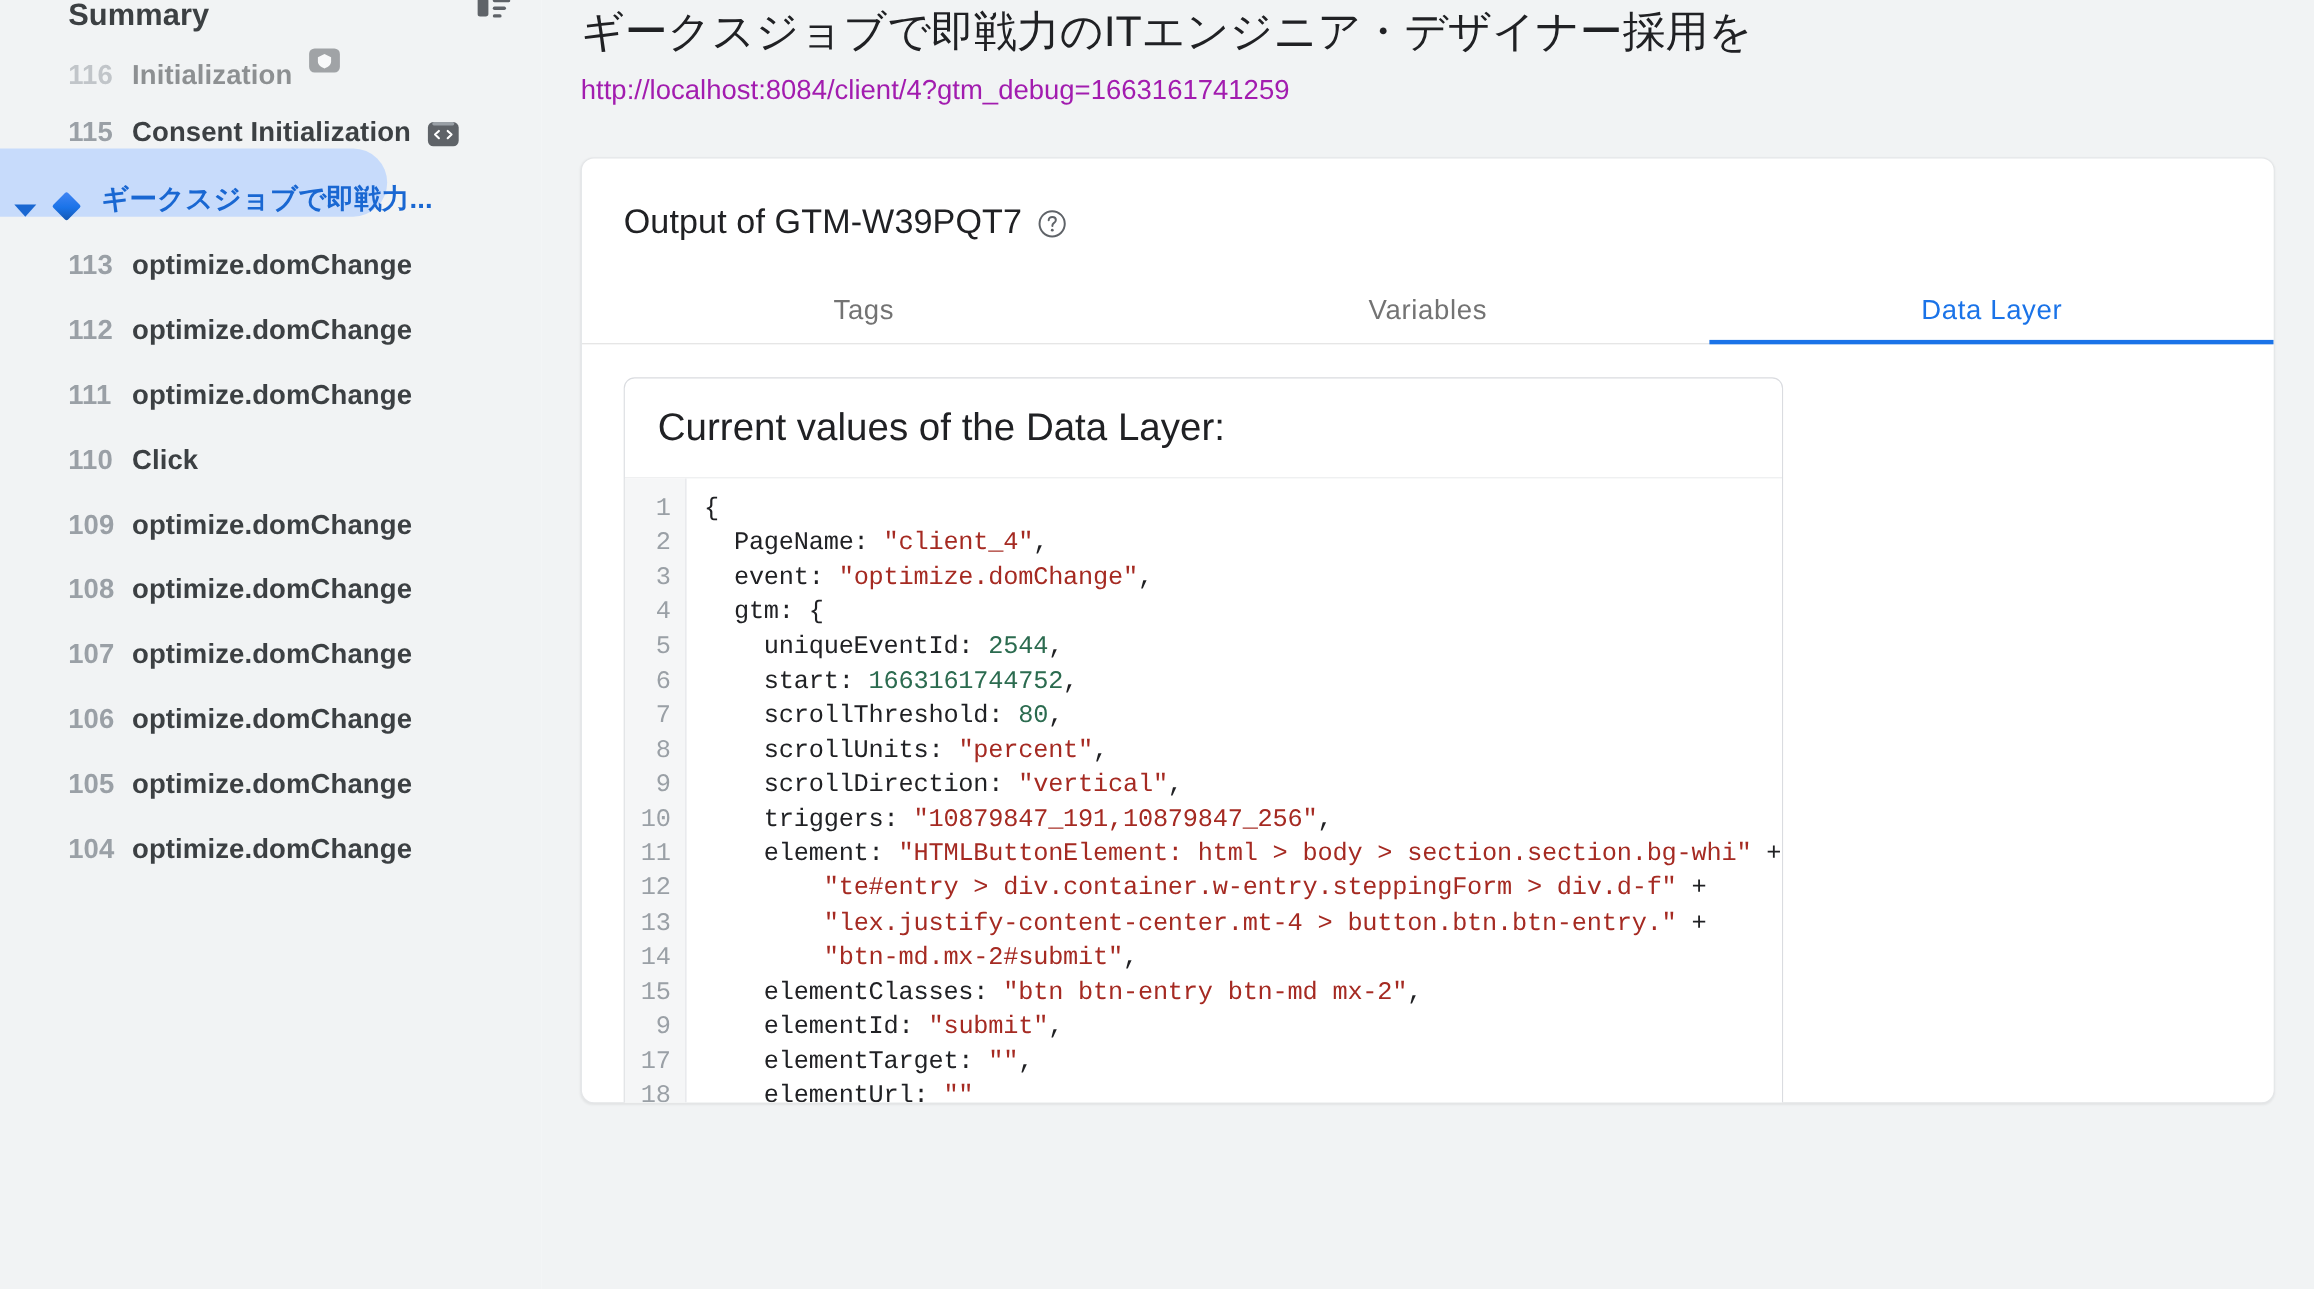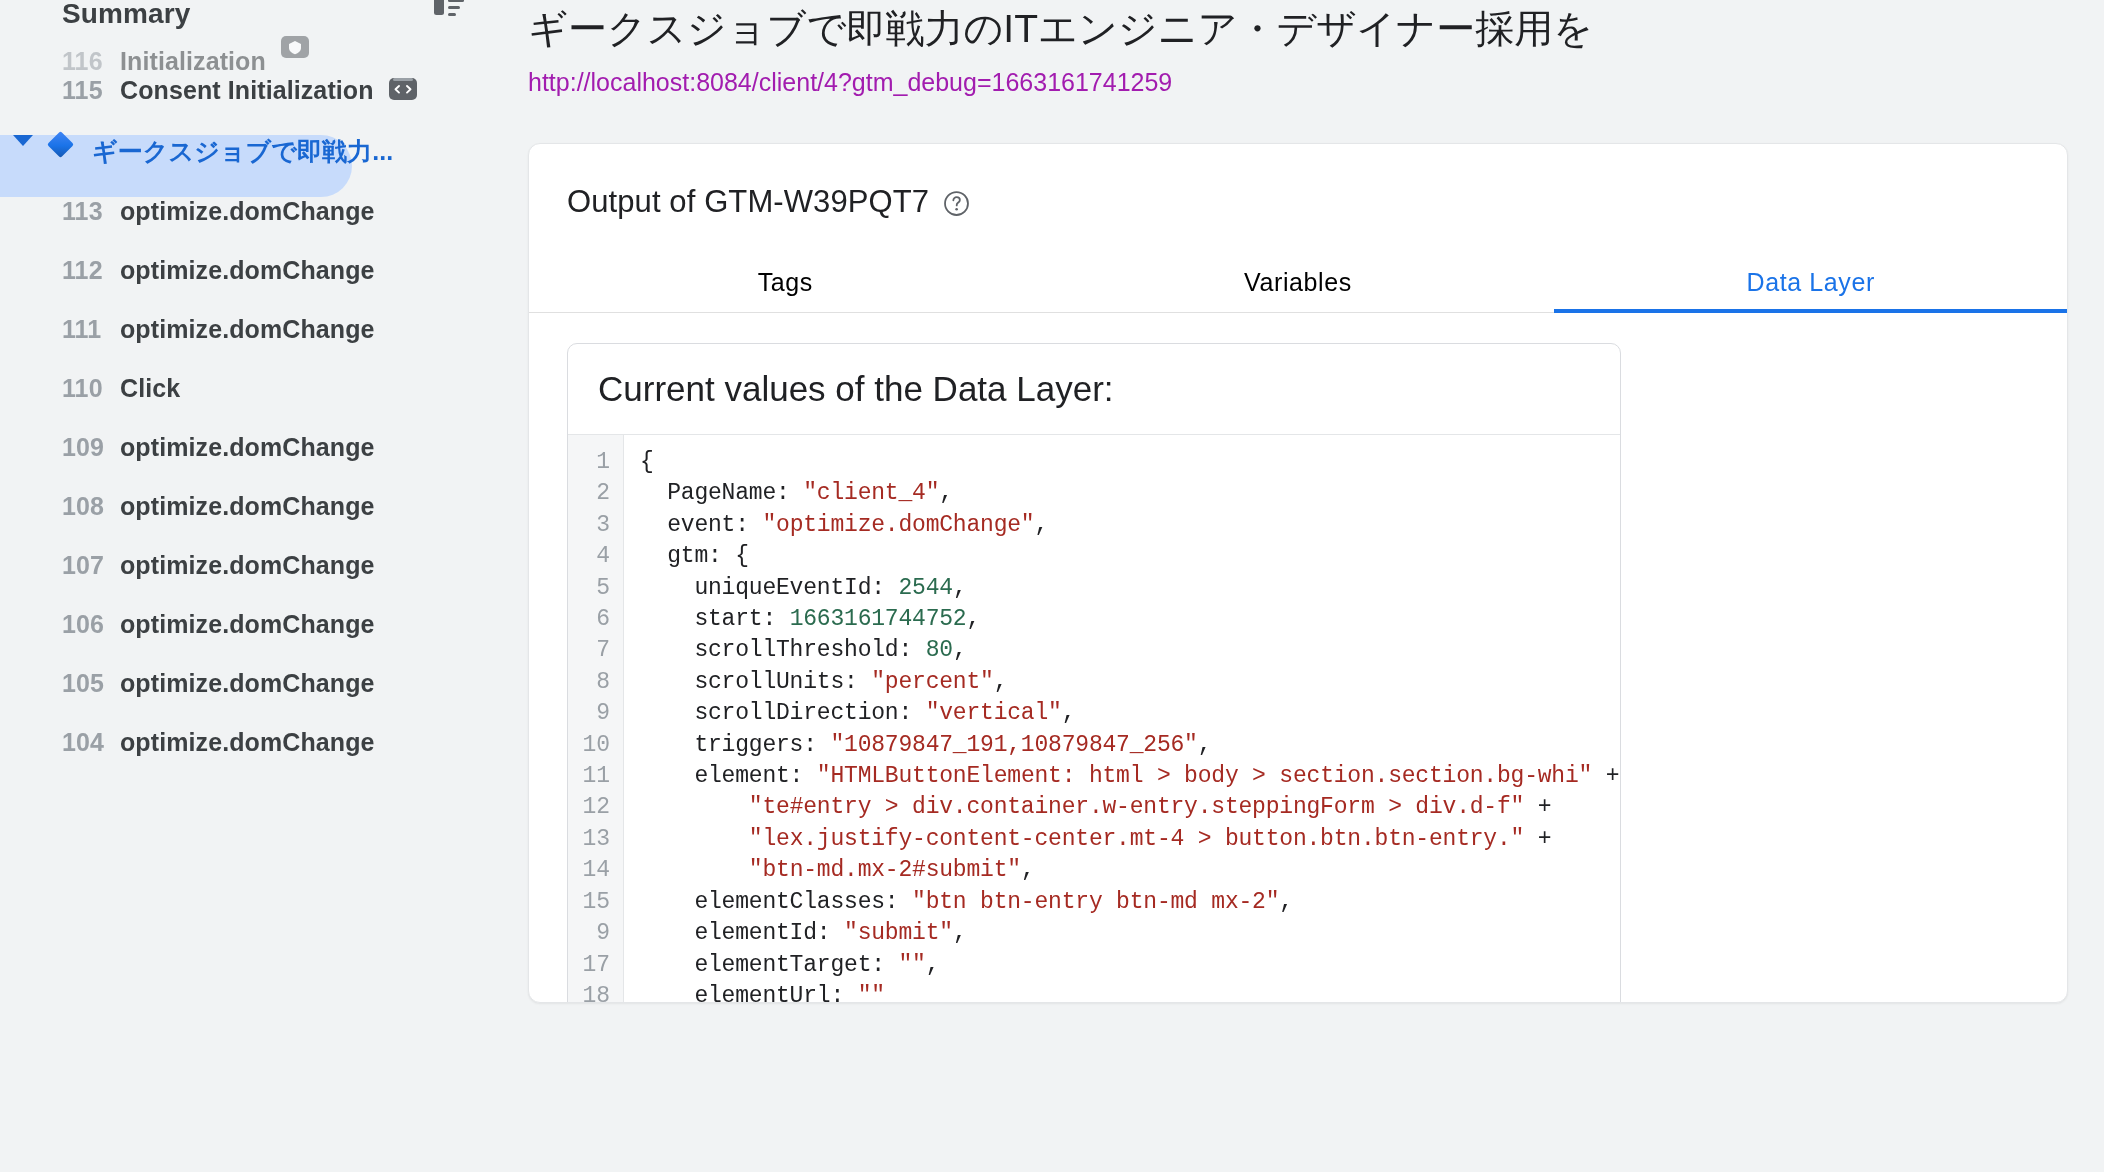--- a/index.html
+++ b/index.html
@@ -43,42 +43,42 @@
     right: 28px;
     top: -2px;
     width: 30px;
     height: 26px;
   }
 
   .sb-list { position: relative; }
 
   .sb-item {
     display: flex;
-    align-items: flex-start;
+    align-items: flex-end;
     height: 59px;
     padding-left: 62px;
     font-size: 25px;
     color: #3c4043;
     letter-spacing: .1px;
     white-space: nowrap;
     cursor: pointer;
     position: relative;
   }
   .sb-item .num {
     color: #9aa0a6;
     margin-right: 11px;
     font-size: 25px;
     min-width: 47px;
   }
   .sb-item .lbl { color: #3c4043; font-size: 25px; }
 
   
   .sb-item.clipped {
     height: 42px;
-    align-items: flex-start;
+    align-items: center;
     opacity: .55;
   }
   .sb-item.clipped .num,
   .sb-item.clipped .lbl { position: relative; top: 13px; }
 
   
   .sb-item.selected {
     background: #c7dbfb;
     border-radius: 0 34px 34px 0;
     padding-left: 0;
@@ -165,21 +165,21 @@
   .tabs {
     display: flex;
     margin-top: 35px;
     border-bottom: 1px solid #e0e0e0;
     height: 58px;
   }
   .tab {
     flex: 1 1 0;
     text-align: center;
     font-size: 25px;
-    color: #000000;
+    color: #737373;
     letter-spacing: .6px;
     line-height: 55px;
     cursor: pointer;
     position: relative;
   }
   .tab.active { color: #1a73e8; }
   .tab.active::after {
     content: "";
     position: absolute;
     left: 0; right: 0; bottom: -1px;

